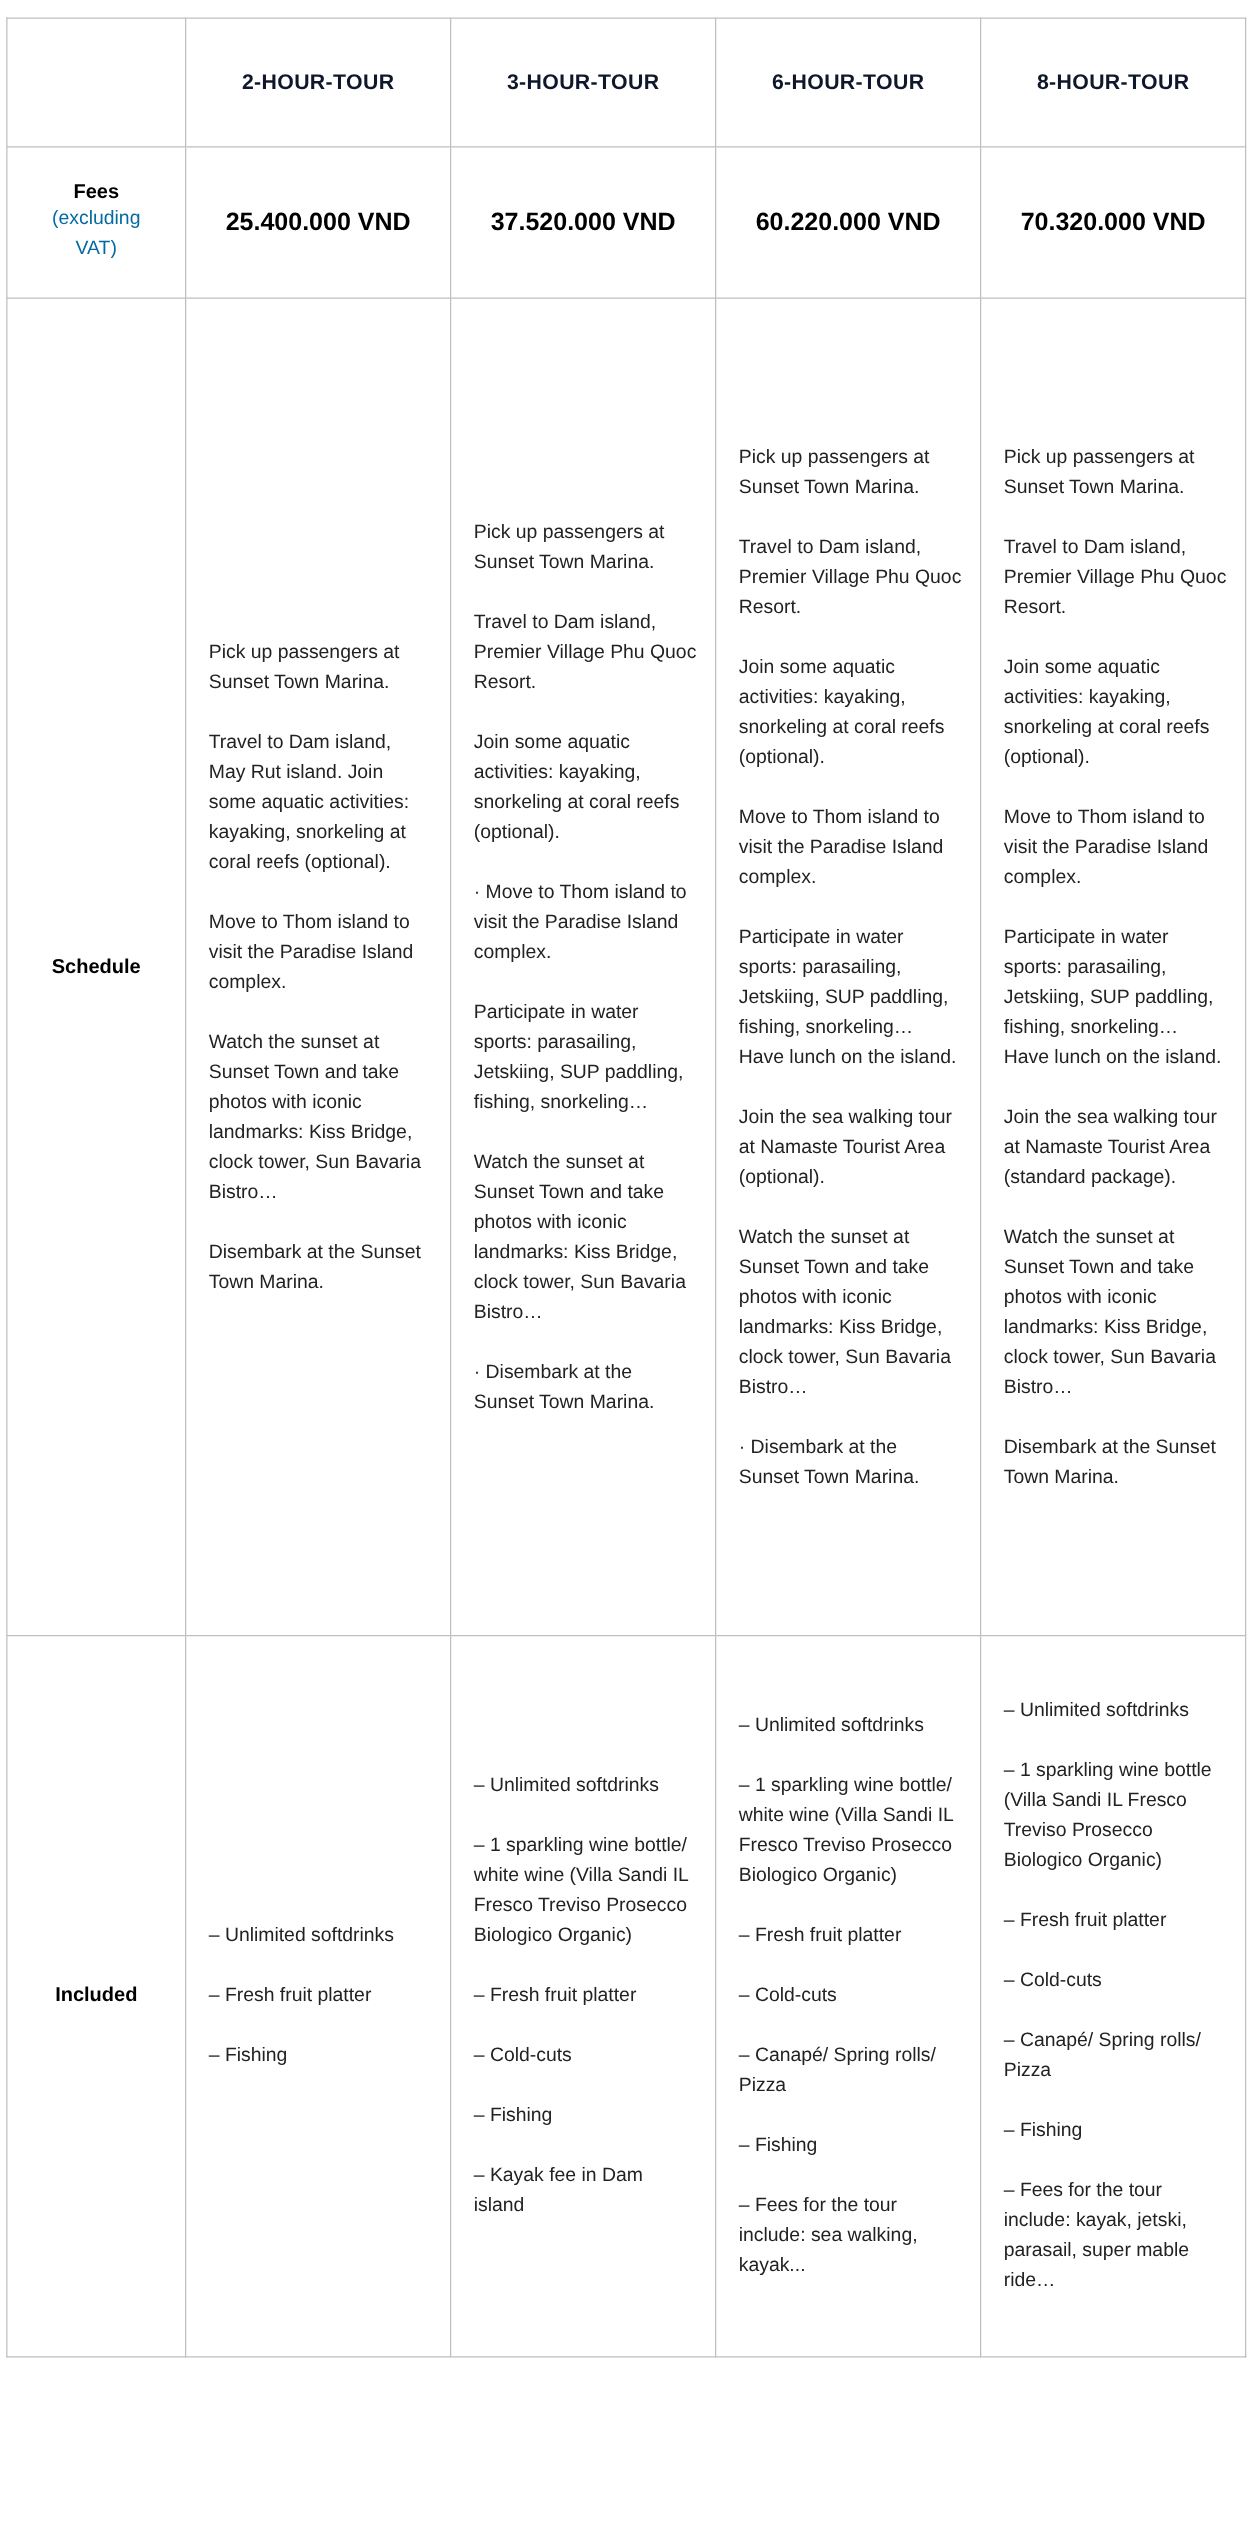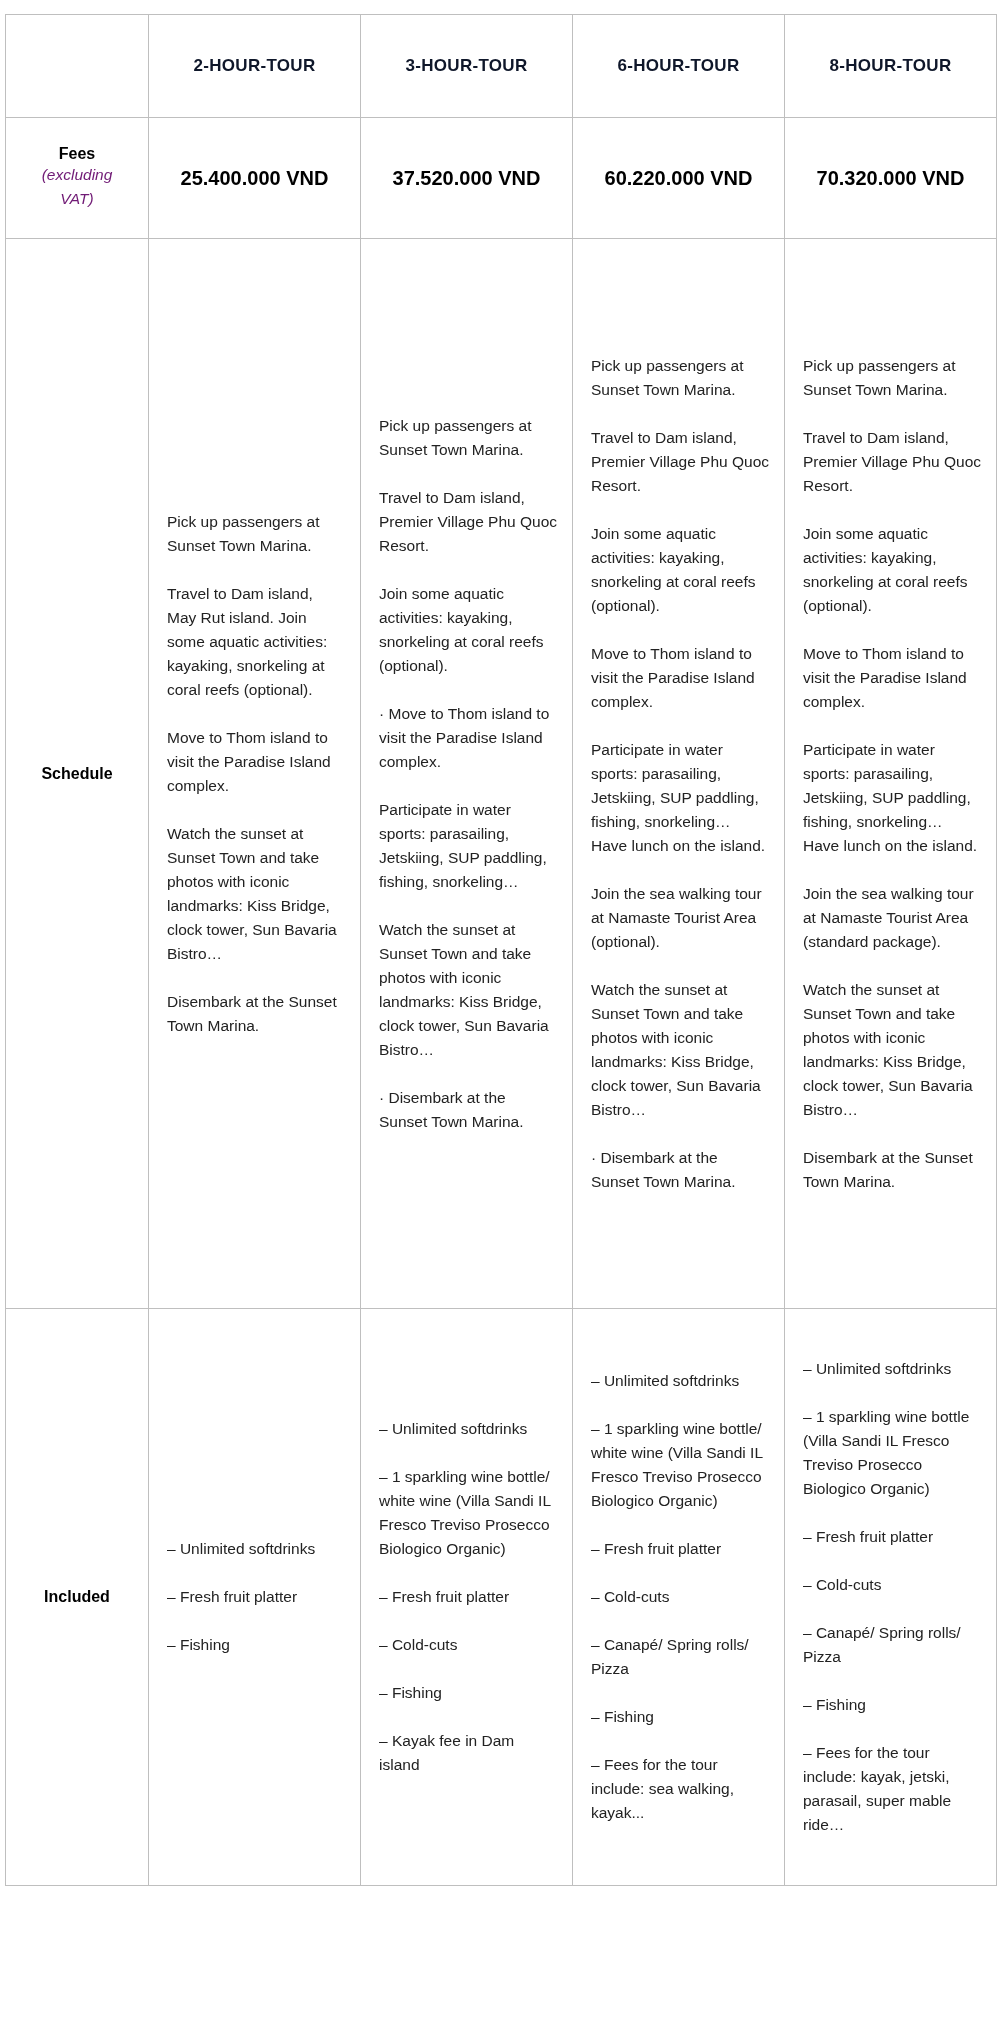--- a/index.html
+++ b/index.html
@@ -74,23 +74,22 @@
   }
   .price-label .plabel {
     font-weight: 700;
     font-size: 16px;
     color: #000000;
   }
   .price-label .pnote {
     font-weight: 400;
     font-size: 15.5px;
     line-height: 24px;
-    color: #701a75;
+    color: #0369a1;
     white-space: pre-line;
-    font-style: italic;
   }
   .text-cell {
     text-align: left;
     font-size: 15.5px;
     line-height: 24px;
     padding: 22px 14px 22px 18px;
     vertical-align: middle;
   }
   .text-cell p.para {
     margin: 0 0 24px 0;

